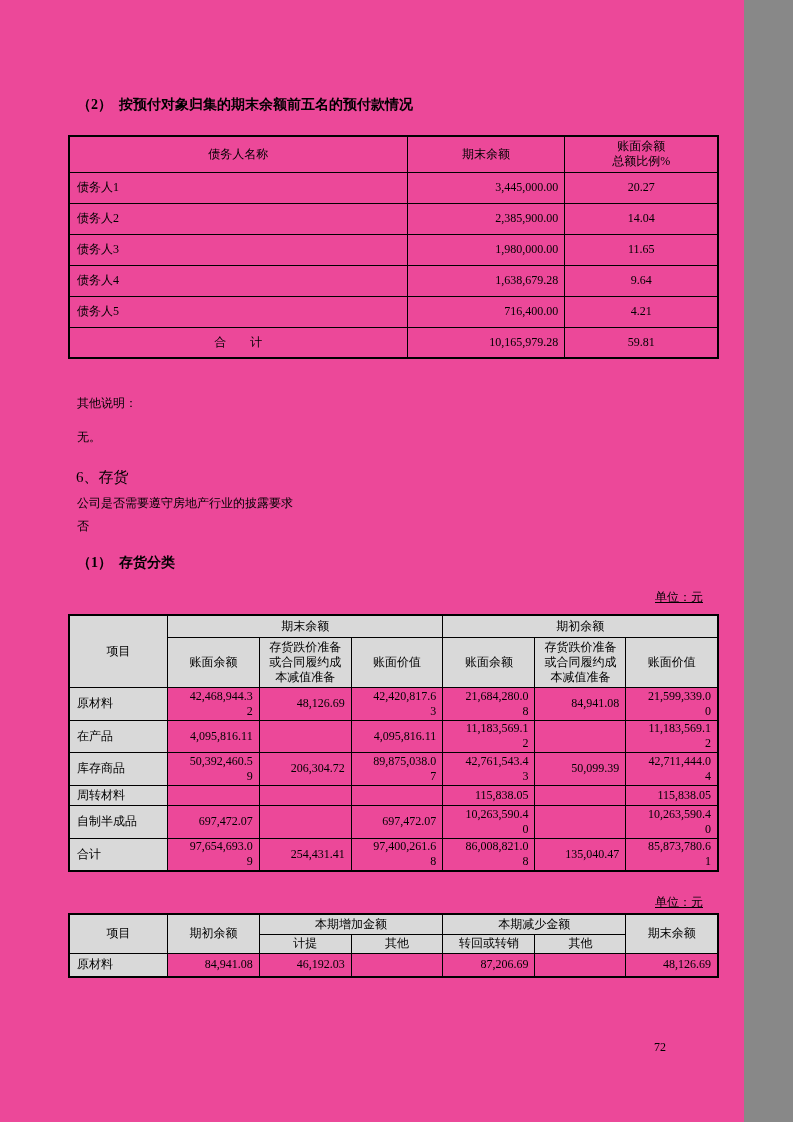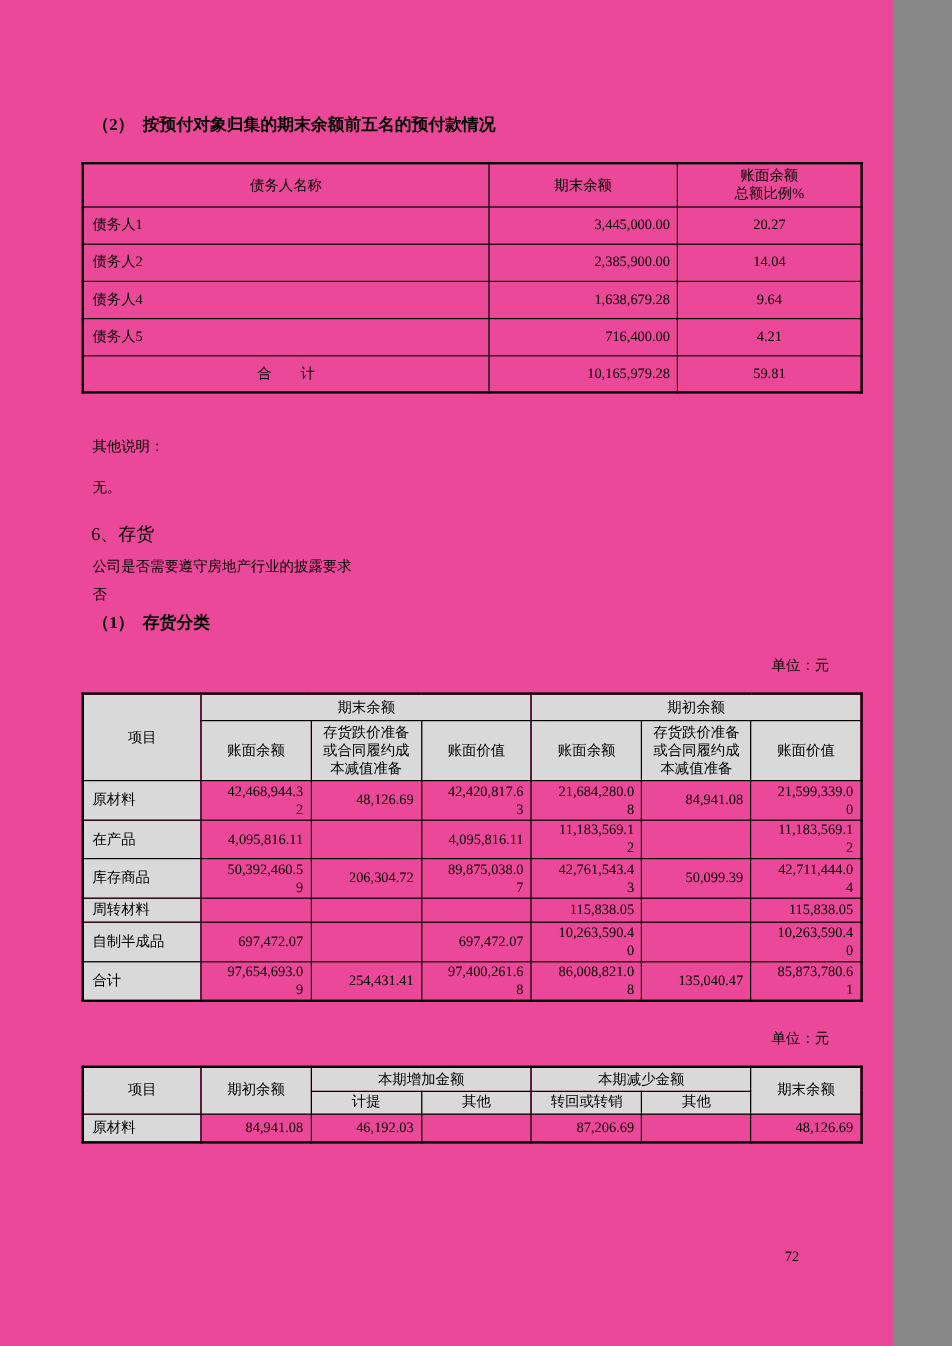--- a/index.html
+++ b/index.html
@@ -5,36 +5,36 @@
   html,body{margin:0;padding:0;background:#888;}
   .page{
     width:744px;height:1122px;background:#ec4899;position:relative;
     font-family:"Liberation Serif","DejaVu Serif",serif;color:#000;
     overflow:hidden;
   }
   .content{margin-left:68px;margin-right:74px;width:651px;}
   .h-num{font-size:14px;font-weight:bold;line-height:15px;white-space:pre-wrap;padding-left:9px;margin:0;}
   .h-big{font-size:15px;font-weight:normal;line-height:16px;white-space:pre-wrap;padding-left:8px;margin:0;}
   .body-text{font-size:12px;line-height:13px;white-space:pre-wrap;padding-left:9px;margin:0;}
-  .unit-label{font-size:12px;line-height:13px;text-align:right;padding-right:12px;margin:16px;}
+  .unit-label{font-size:12px;line-height:13px;text-align:right;padding-right:12px;margin:4px;text-decoration:underline;}
   table{border-collapse:collapse;table-layout:fixed;width:100%;border:2px solid #000;}
   td,th{border:1px solid #000;font-weight:normal;font-size:12px;vertical-align:middle;padding:0;overflow:hidden;}
   .gray{background:#d9d9d9;}
   .hdr{text-align:center;white-space:pre-line;line-height:15px;}
   .num{text-align:right;padding-right:6px;white-space:pre-line;line-height:15px;}
   .lbl{text-align:left;padding-left:7px;white-space:pre-wrap;}
   .ctr{text-align:center;white-space:pre-wrap;}
   .m-h1{margin-top:97px;}
   .m-t1{margin-top:23px;}
   .m-note{margin-top:38px;}
   .m-none{margin-top:21px;}
   .m-h2{margin-top:25px;}
   .m-q{margin-top:12px;}
   .m-a{margin-top:10px;}
-  .m-h3a{margin-top:10px;}
+  .m-h3a{margin-top:22px;}
   .m-u1{margin-top:21px;}
   .m-t2{margin-top:10px;}
   .m-h3b{margin-top:26px;}
   .m-u2{margin-top:24px;}
   .m-t3{margin-top:0px;}
   .page-num{position:absolute;right:78px;top:1041px;font-size:12px;line-height:13px;}
 </style>
 </head>
 <body>
 
@@ -60,20 +60,25 @@
         <td class="lbl">债务人1</td>
         <td class="num">3,445,000.00</td>
         <td class="ctr">20.27</td>
       </tr>
       <tr style="height:31px">
         <td class="lbl">债务人2</td>
         <td class="num">2,385,900.00</td>
         <td class="ctr">14.04</td>
       </tr>
       <tr style="height:31px">
+        <td class="lbl">债务人3</td>
+        <td class="num">1,980,000.00</td>
+        <td class="ctr">11.65</td>
+      </tr>
+      <tr style="height:31px">
         <td class="lbl">债务人4</td>
         <td class="num">1,638,679.28</td>
         <td class="ctr">9.64</td>
       </tr>
       <tr style="height:31px">
         <td class="lbl">债务人5</td>
         <td class="num">716,400.00</td>
         <td class="ctr">4.21</td>
       </tr>
       <tr style="height:31px">

